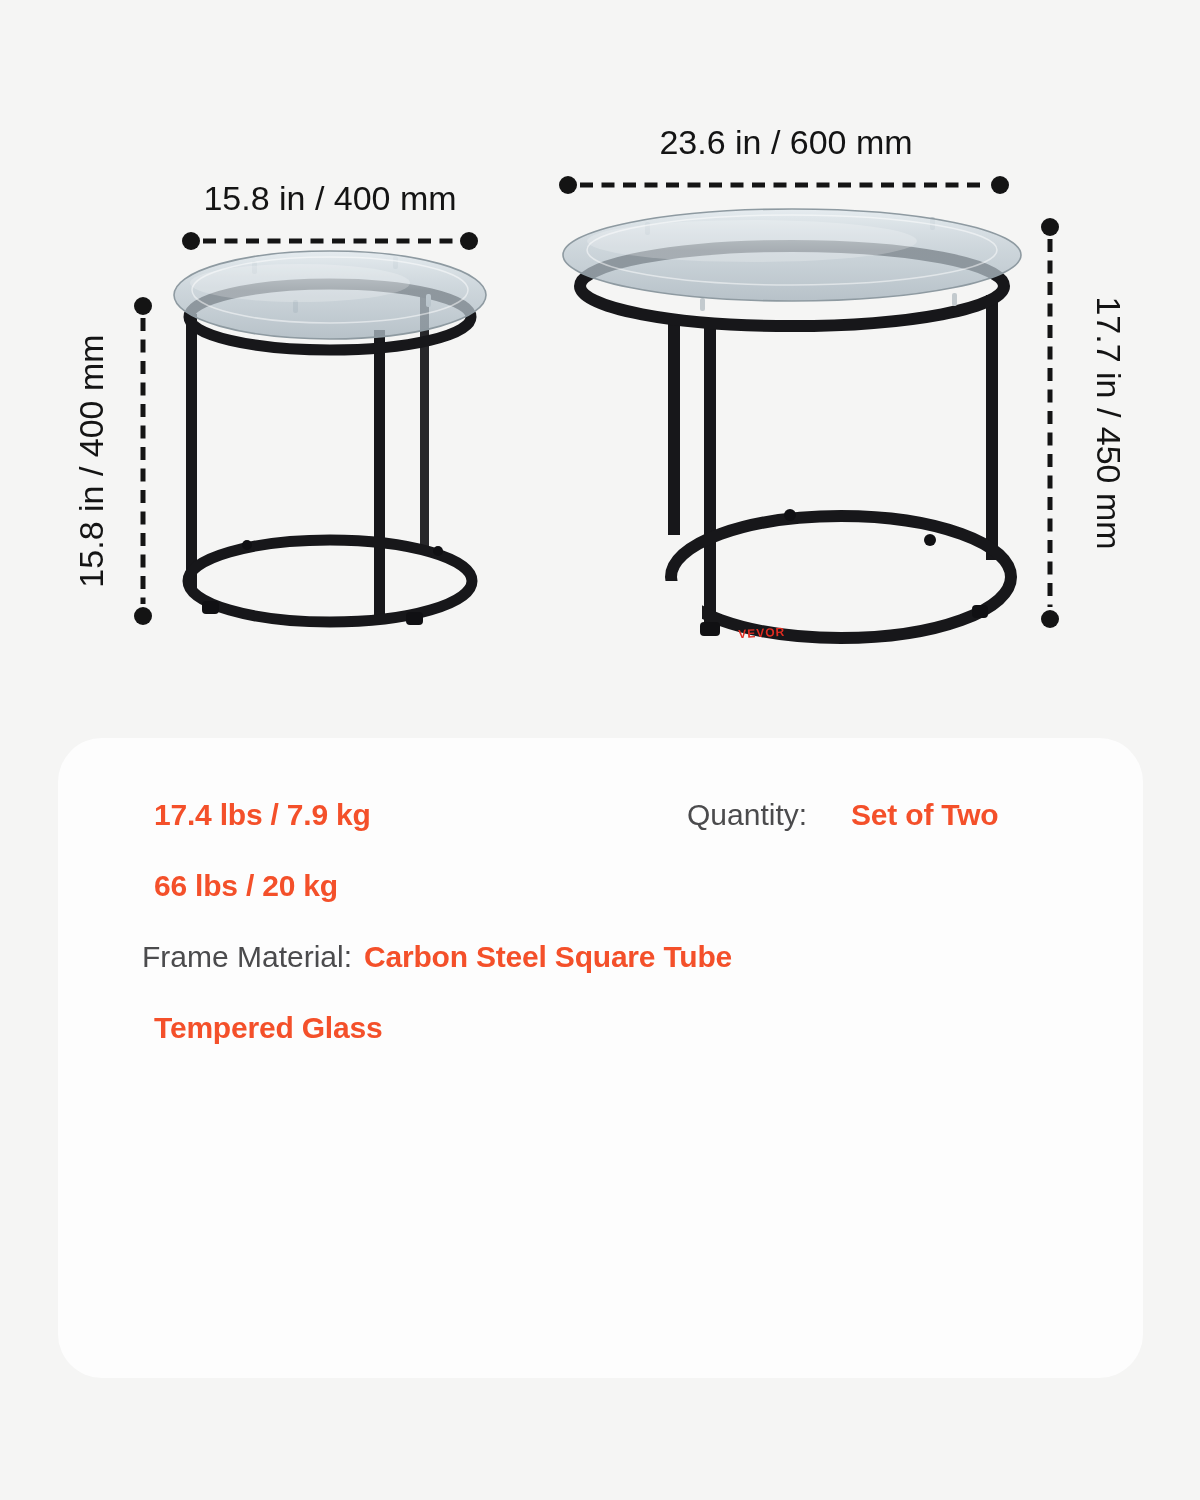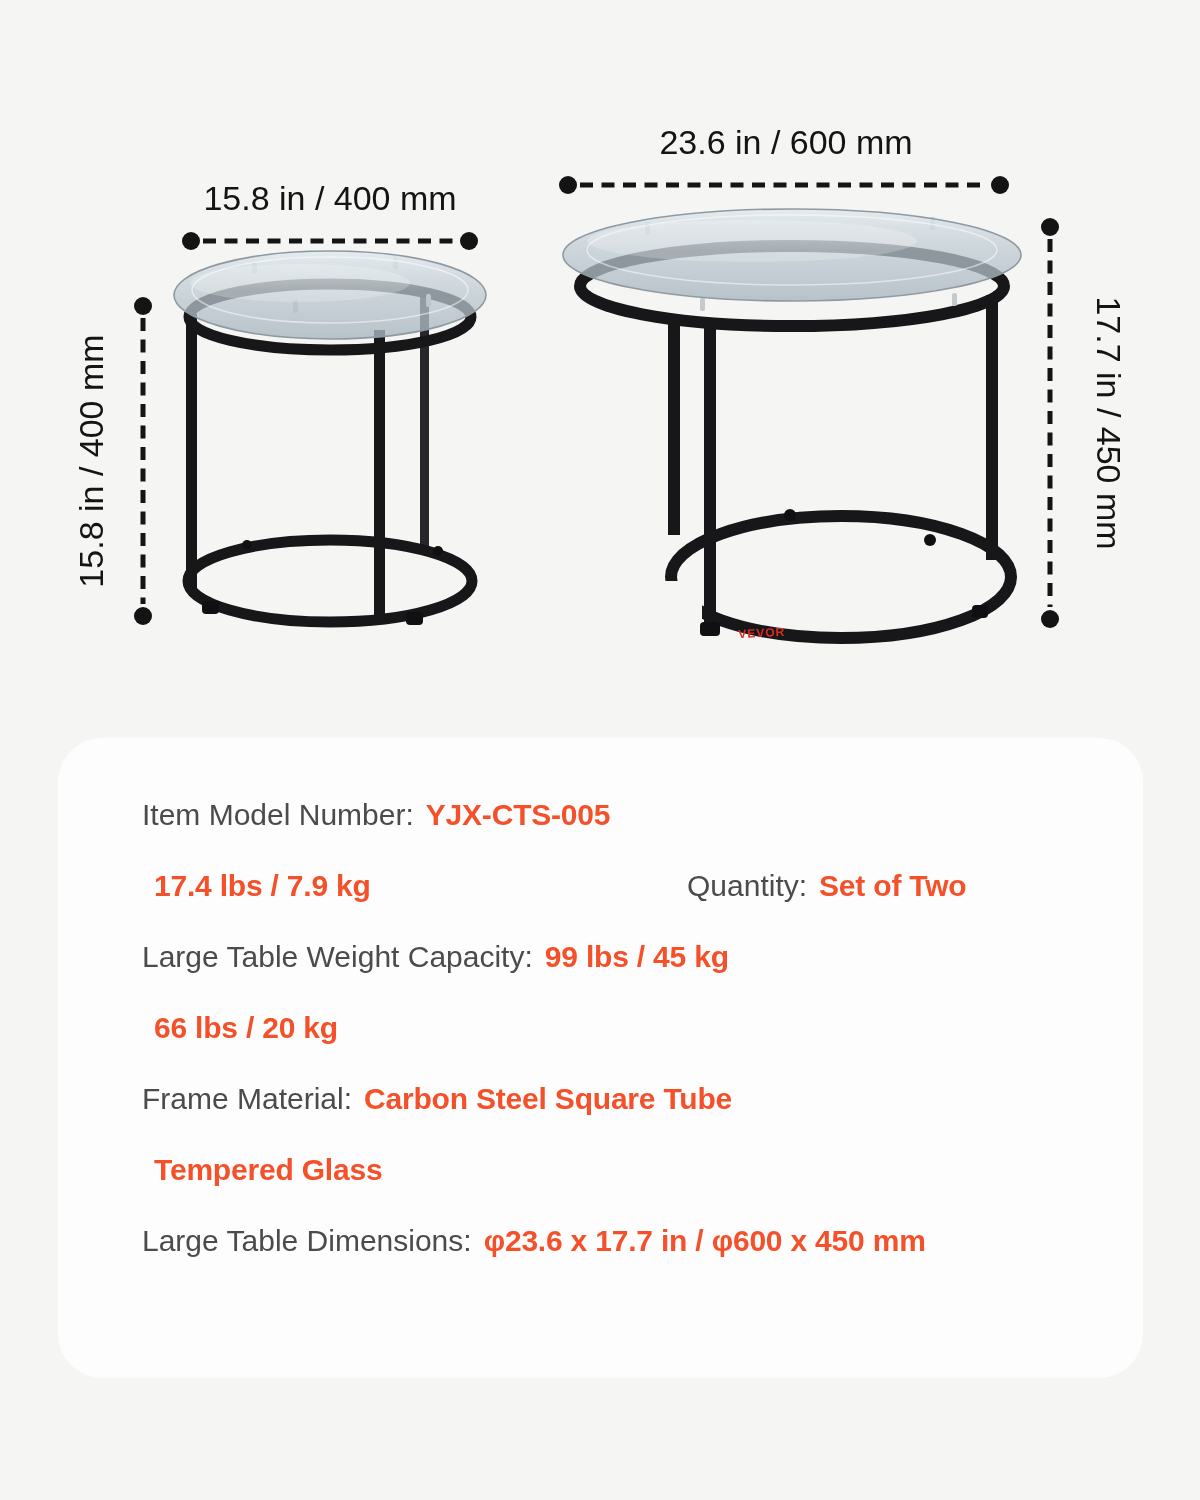--- a/index.html
+++ b/index.html
@@ -12,21 +12,21 @@
   .dim-label{font-family:"Liberation Sans",sans-serif;font-size:34px;fill:#141414;}
   .brand{font-family:"Liberation Sans",sans-serif;font-size:12px;font-weight:bold;fill:#E02B20;letter-spacing:1px;}
   .card{
     position:absolute;left:58px;top:738px;width:1085px;height:640px;
     background:#FDFDFD;border-radius:44px;box-sizing:border-box;
     padding:41px 40px 31px 84px;display:flex;flex-direction:column;
   }
   .row{height:71px;display:flex;align-items:center;position:relative;font-size:30px;white-space:nowrap;}
   .lbl{color:#4B4B4D;}
   .val{color:#F4502A;font-weight:bold;margin-left:12px;letter-spacing:-0.2px;}
-  .pair2{position:absolute;left:545px;display:flex;align-items:center;}
+  .pair2{position:absolute;left:545px;display:flex;align-items:center;gap:32px;}
 </style>
 </head>
 <body>
 
 <div class="stage">
 
   <svg class="diagram" width="1200" height="735" viewBox="0 0 1200 735">
     <defs>
       <linearGradient id="glassGrad" x1="0" y1="0" x2="0" y2="1">
         <stop offset="0" stop-color="#E4EBEF" stop-opacity="0.9"></stop>
@@ -107,43 +107,31 @@
 
       <text class="dim-label" text-anchor="middle" transform="translate(1097 423) rotate(90)">17.7 in / 450 mm</text>
       <line x1="1050" y1="239" x2="1050" y2="607" stroke="#141414" stroke-width="5" stroke-dasharray="13 8.5"></line>
       <circle cx="1050" cy="227" r="9" fill="#141414"></circle>
       <circle cx="1050" cy="619" r="9" fill="#141414"></circle>
     </g>
   </svg>
 
   <div class="card">
     <div class="row">
-      <span class="lbl">Item Model Number:</span>
-      <span class="val">YJX-CTS-005</span>
-    </div>
-    <div class="row">
       <span class="val">17.4 lbs / 7.9 kg</span>
       <span class="pair2">
         <span class="lbl">Quantity:</span>
         <span class="val">Set of Two</span>
       </span>
-    </div>
-    <div class="row">
-      <span class="lbl">Large Table Weight Capacity:</span>
-      <span class="val">99 lbs / 45 kg</span>
     </div>
     <div class="row">
       <span class="val">66 lbs / 20 kg</span>
     </div>
     <div class="row">
       <span class="lbl">Frame Material:</span>
       <span class="val">Carbon Steel Square Tube</span>
     </div>
     <div class="row">
       <span class="val">Tempered Glass</span>
     </div>
-    <div class="row">
-      <span class="lbl">Large Table Dimensions:</span>
-      <span class="val">φ23.6 x 17.7 in / φ600 x 450 mm</span>
-    </div>
   </div>
 
 </div>
 
 </body></html>

